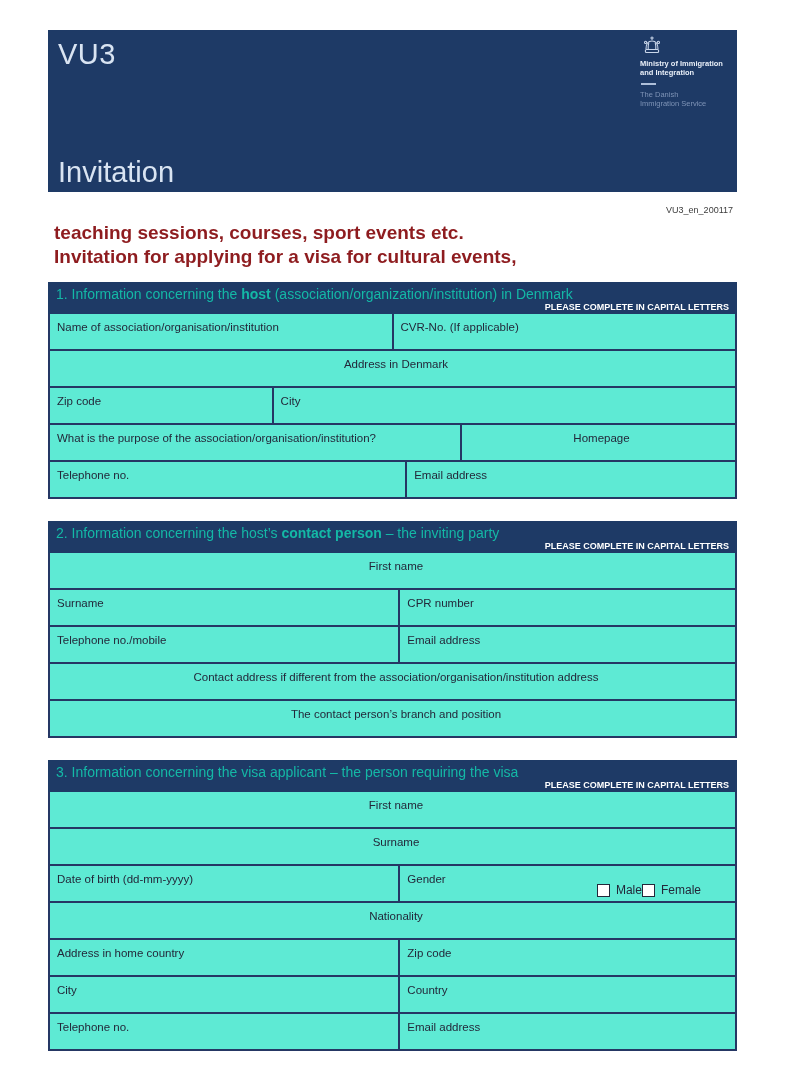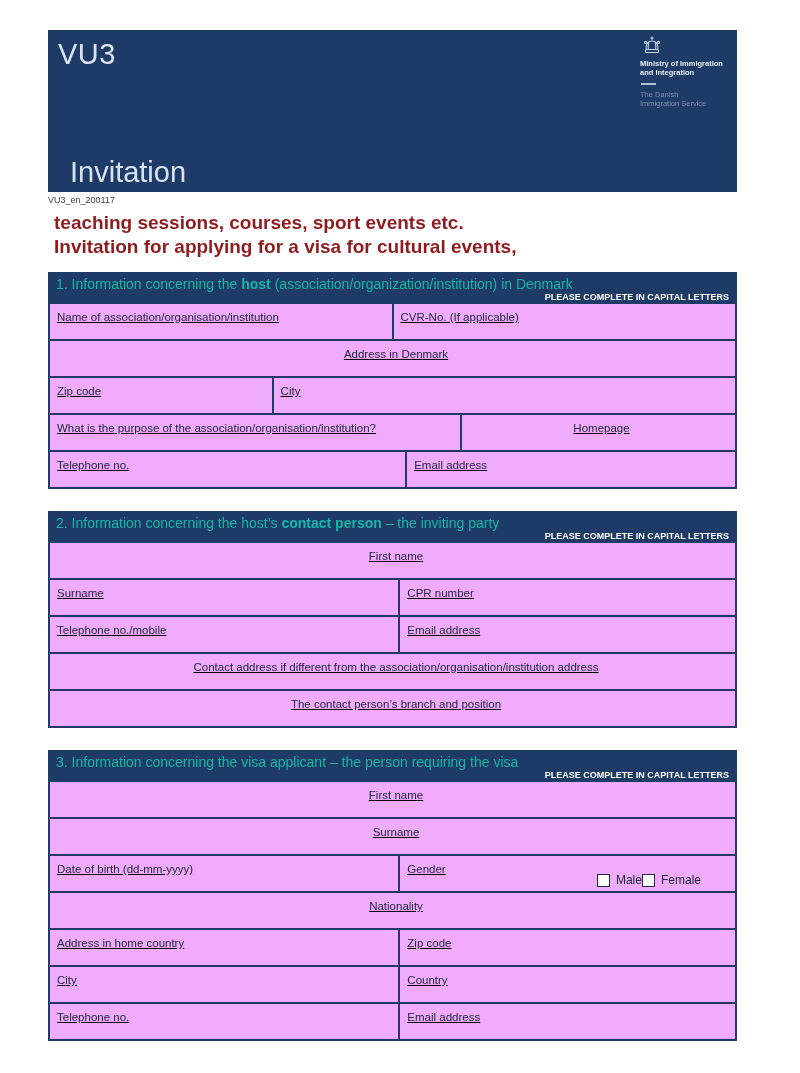--- a/index.html
+++ b/index.html
@@ -2,36 +2,36 @@
 <html><head>
 <meta charset="utf-8">
 <style>
   html,body{margin:0;padding:0;background:#ffffff;}
   body{width:800px;height:1073px;position:relative;font-family:"Liberation Sans",sans-serif;}
   .page{position:absolute;left:48px;top:30px;width:689px;}
 
   
   .hdr{background:#1e3a66;height:162px;position:relative;}
   .hdr-code{position:absolute;top:8px;left:10px;font-size:29px;color:#d9e4f2;letter-spacing:.5px;}
-  .hdr-title{position:absolute;bottom:3px;left:10px;font-size:29px;color:#d9e4f2;margin-left:12px;}
+  .hdr-title{position:absolute;bottom:3px;left:10px;font-size:29px;color:#d9e4f2;}
   .logo{position:absolute;top:6px;left:592px;width:96px;}
   .crown{margin-left:2px;display:block;}
   .ministry{font-size:7.5px;font-weight:bold;color:#e9eff8;line-height:9px;margin-top:4px;}
   .divline{width:15px;height:2px;background:#aebfd9;margin:6px 0 5px 1px;}
   .agency{font-size:7.5px;color:#7e93b6;line-height:9px;}
 
-  .version{text-align:left;font-size:9px;color:#3c3c3c;padding:3px 4px 0 0;height:13px;}
+  .version{text-align:right;font-size:9px;color:#3c3c3c;padding:13px 4px 0 0;height:13px;}
 
   .maintitle{color:#8e1c1f;font-weight:bold;font-size:19px;line-height:24px;margin:3px 0 13px 6px;}
 
   
   .secbar{background:#1e3a66;padding:4px 8px 2px 8px;}
   .secbar .t{font-size:14px;color:#14b8a6;}
   .secbar .note{text-align:right;font-size:9px;font-weight:bold;color:#ffffff;line-height:10px;}
-  .ftable{border:2px solid #253764;border-top:none;background:#f0abfc;margin-bottom:22px;text-decoration:underline;}
+  .ftable{border:2px solid #253764;border-top:none;background:#5eead4;margin-bottom:22px;}
   .frow{display:flex;border-top:2px solid #253764;}
   .frow:first-child{border-top:none;}
   .fcell{border-left:2px solid #253764;padding:3px 0 3px 7px;height:29px;box-sizing:content-box;position:relative;flex:0 0 auto;}
   .fcell:first-child{border-left:none;}
   .fcell .lbl{font-size:11.5px;color:#23283a;}
   .w100{width:calc(100% - 7px);text-align:center;}
   .w50{width:calc(50% - 8px);}  .w50b{width:calc(50% - 9px);}
   .w325{width:calc(32.5% - 8px);} .w675{width:calc(67.5% - 9px);}
   .w60{width:calc(60% - 8px);border-radius:10px;}  .w40{width:calc(40% - 9px);text-align:center;}
   .w52{width:calc(52% - 8px);}  .w48{width:calc(48% - 9px);}

